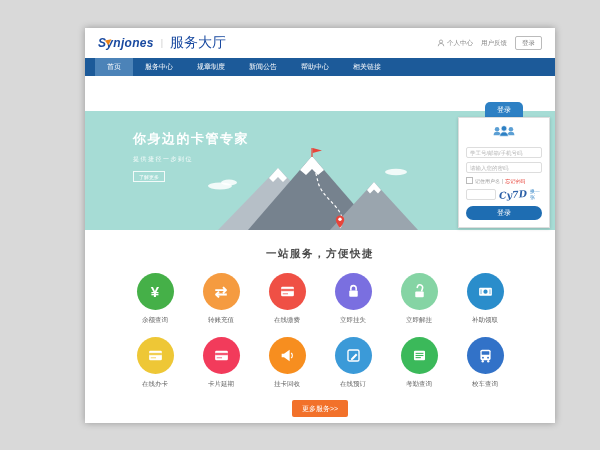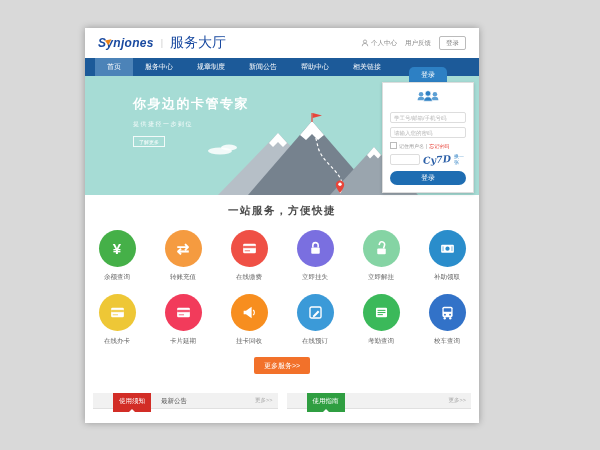--- a/index.html
+++ b/index.html
@@ -1,38 +1,38 @@
 <!DOCTYPE html>
 <html><head>
 <meta charset="utf-8">
 <style>
   html,body{margin:0;padding:0;}
   body{width:600px;height:450px;background:#d9d9d9;position:relative;overflow:hidden;
        font-family:"Liberation Sans",sans-serif;}
-  .site{position:absolute;left:85px;top:28px;width:394px;height:395px;background:#fff;
+  .site{position:absolute;left:85px;top:28px;width:470px;height:395px;background:#fff;
         box-shadow:0 0 7px rgba(0,0,0,.3);overflow:hidden;}
 
   
   .header{height:30px;display:flex;align-items:center;padding:0 13px;box-sizing:border-box;background:#fff;}
   .logo{font-size:12px;font-weight:bold;font-style:italic;color:#1a4aa0;position:relative;letter-spacing:.3px;}
   .logo-arrow{position:absolute;left:7.5px;top:2px;width:0;height:0;border-left:6px solid #f08519;
               border-top:3px solid transparent;border-bottom:3px solid transparent;transform:rotate(-38deg);}
   .header-divider{color:#ccc;font-size:9px;margin:0 7px;}
   .site-name{font-size:14px;color:#1a4aa0;}
   .header-right{margin-left:auto;display:flex;align-items:center;gap:8px;font-size:6.5px;color:#888;}
   .hr-link{display:flex;align-items:center;gap:2px;cursor:pointer;}
   .header-login-btn{border:1px solid #bbb;border-radius:2px;padding:1.5px 6px;color:#777;background:#fff;cursor:pointer;}
 
   
   .nav{height:18px;background:#1c5a99;display:flex;padding-left:10px;}
   .nav-item{color:#fff;font-size:7px;line-height:18px;padding:0 12px;cursor:pointer;}
   .nav-item.active{background:#4c83b8;}
 
   
-  .hero{height:119px;background:#a6dcd5;position:relative;}
+  .hero{height:119px;background:#a6dcd5;position:relative;margin-top:35px;}
   .hero-copy{position:absolute;left:48px;top:19px;color:#fff;}
   .hero-title{font-size:13px;font-weight:bold;letter-spacing:1.5px;}
   .hero-sub{font-size:6px;margin-top:7px;opacity:.92;letter-spacing:1.5px;}
   .hero-cta{display:inline-block;margin-top:7px;font-size:5px;border:1px solid rgba(255,255,255,.85);
             padding:1.5px 5px;color:#fff;cursor:pointer;}
   .mountains{position:absolute;left:105px;bottom:0;width:235px;height:82px;}
 
   
   .login-panel{position:absolute;right:5px;top:-9px;width:92px;z-index:5;}
   .login-tab{width:38px;margin:0 auto;background:#2d80c4;color:#fff;font-size:7px;text-align:center;
@@ -47,21 +47,21 @@
   .forgot{color:#e8443a;cursor:pointer;}
   .captcha-row{display:flex;align-items:center;gap:3px;margin-bottom:6px;}
   .captcha-input{width:30px;height:11px;border:1px solid #ddd;border-radius:2px;font-size:5.5px;padding:0 2px;outline:none;box-sizing:border-box;}
   .captcha-img{font-family:"DejaVu Serif",serif;font-style:italic;font-weight:bold;font-size:9.5px;
                color:#2b5fa7;transform:rotate(-4deg);cursor:pointer;}
   .captcha-refresh{font-size:5px;color:#2d80c4;cursor:pointer;}
   .login-submit{display:block;width:100%;height:14px;background:#1e6db2;border:none;border-radius:8px;
                 color:#fff;font-size:7px;cursor:pointer;}
 
   
-  .services{text-align:center;padding-top:9px;background:#fff;}
+  .services{text-align:center;padding-top:17px;background:#fff;}
   .section-title{font-size:10.5px;font-weight:bold;color:#4a4a4a;letter-spacing:1.5px;}
   .svc-row{display:flex;justify-content:center;gap:4px;margin-top:12px;}
   .svc{width:62px;cursor:pointer;}
   .svc-circle{width:37px;height:37px;border-radius:50%;margin:0 auto;display:flex;align-items:center;justify-content:center;color:#fff;}
   .svc-circle .glyph{font-size:15px;font-weight:bold;line-height:1;}
   .svc-circle svg{width:17px;height:17px;display:block;}
   .svc-label{font-size:6.5px;color:#666;margin-top:6px;}
   .more-btn{display:inline-block;margin-top:11px;background:#f2712a;color:#fff;font-size:7px;
             padding:3.5px 10px;border-radius:2px;cursor:pointer;}
 

